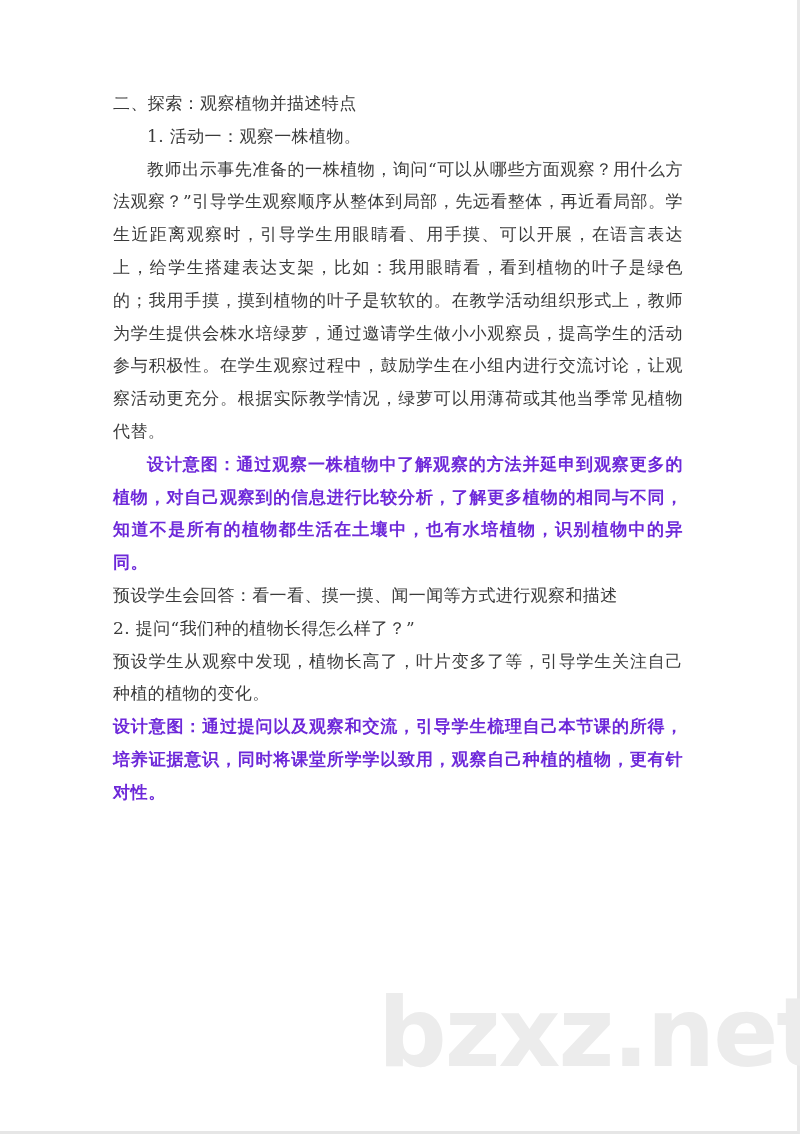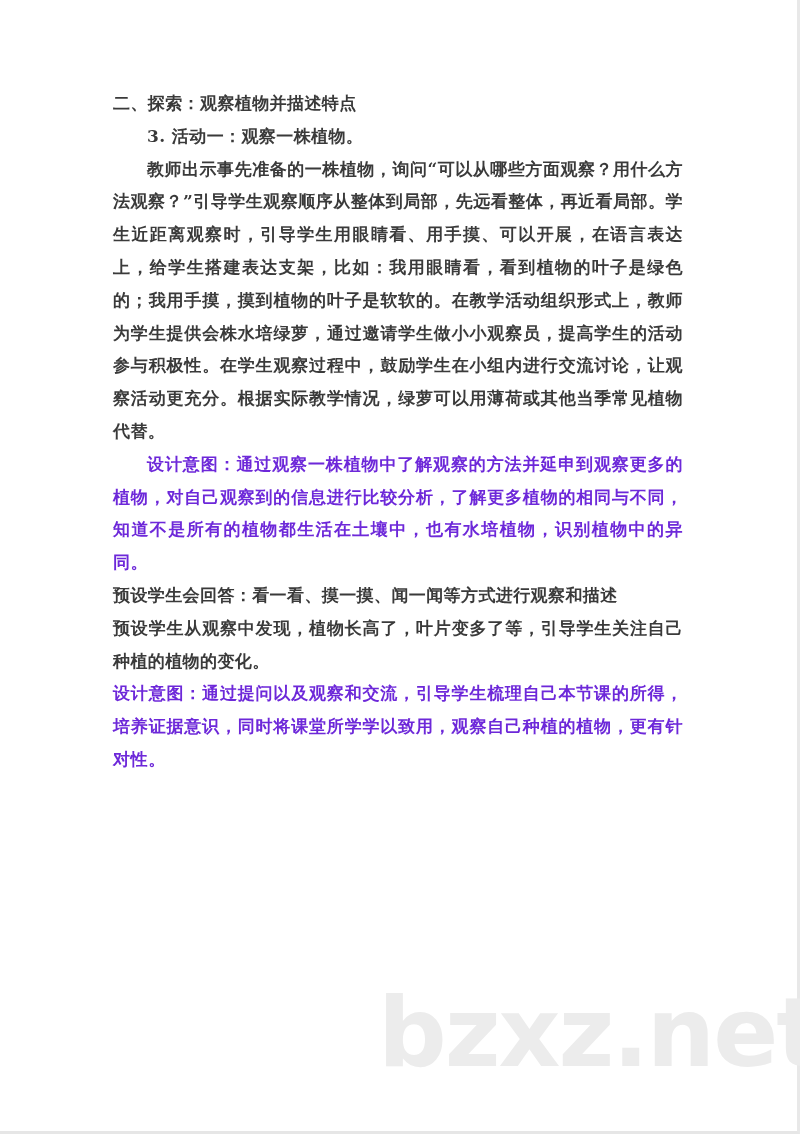--- a/index.html
+++ b/index.html
@@ -30,21 +30,20 @@
       top: 87px;
       width: 570px;
       color: #3a3a3a;
       font-size: 17px;
       line-height: 32.8px;
       letter-spacing: 0.4px;
       text-align: justify;
     }
     .content p {
       margin: 0;
-      font-weight: bold;
     }
     .indent { text-indent: 2em; }
     .red {
       color: #6d28d9;
       font-weight: bold;
       letter-spacing: 0.6px;
     }
     .watermark {
       position: absolute;
       left: 378px;
@@ -60,21 +59,22 @@
     .content { z-index: 1; }
   </style>
 </head>
 <body>
 
 <div class="page">
   <div class="watermark">bzxz.net</div>
 
   <div class="content">
     <p>二、探索：观察植物并描述特点</p>
-    <p class="indent">3. 活动一：观察一株植物。</p>
+    <p class="indent">1. 活动一：观察一株植物。</p>
     <p class="indent">教师出示事先准备的一株植物，询问“可以从哪些方面观察？用什么方法观察？”引导学生观察顺序从整体到局部，先远看整体，再近看局部。学生近距离观察时，引导学生用眼睛看、用手摸、可以开展，在语言表达上，给学生搭建表达支架，比如：我用眼睛看，看到植物的叶子是绿色的；我用手摸，摸到植物的叶子是软软的。在教学活动组织形式上，教师为学生提供会株水培绿萝，通过邀请学生做小小观察员，提高学生的活动参与积极性。在学生观察过程中，鼓励学生在小组内进行交流讨论，让观察活动更充分。根据实际教学情况，绿萝可以用薄荷或其他当季常见植物代替。</p>
     <p class="indent red">设计意图：通过观察一株植物中了解观察的方法并延申到观察更多的植物，对自己观察到的信息进行比较分析，了解更多植物的相同与不同，知道不是所有的植物都生活在土壤中，也有水培植物，识别植物中的异同。</p>
 
     <p>预设学生会回答：看一看、摸一摸、闻一闻等方式进行观察和描述</p>
+    <p>2. 提问“我们种的植物长得怎么样了？”</p>
     <p>预设学生从观察中发现，植物长高了，叶片变多了等，引导学生关注自己种植的植物的变化。</p>
     <p class="red">设计意图：通过提问以及观察和交流，引导学生梳理自己本节课的所得，培养证据意识，同时将课堂所学学以致用，观察自己种植的植物，更有针对性。</p>
   </div>
 </div>
 
 </body></html>

